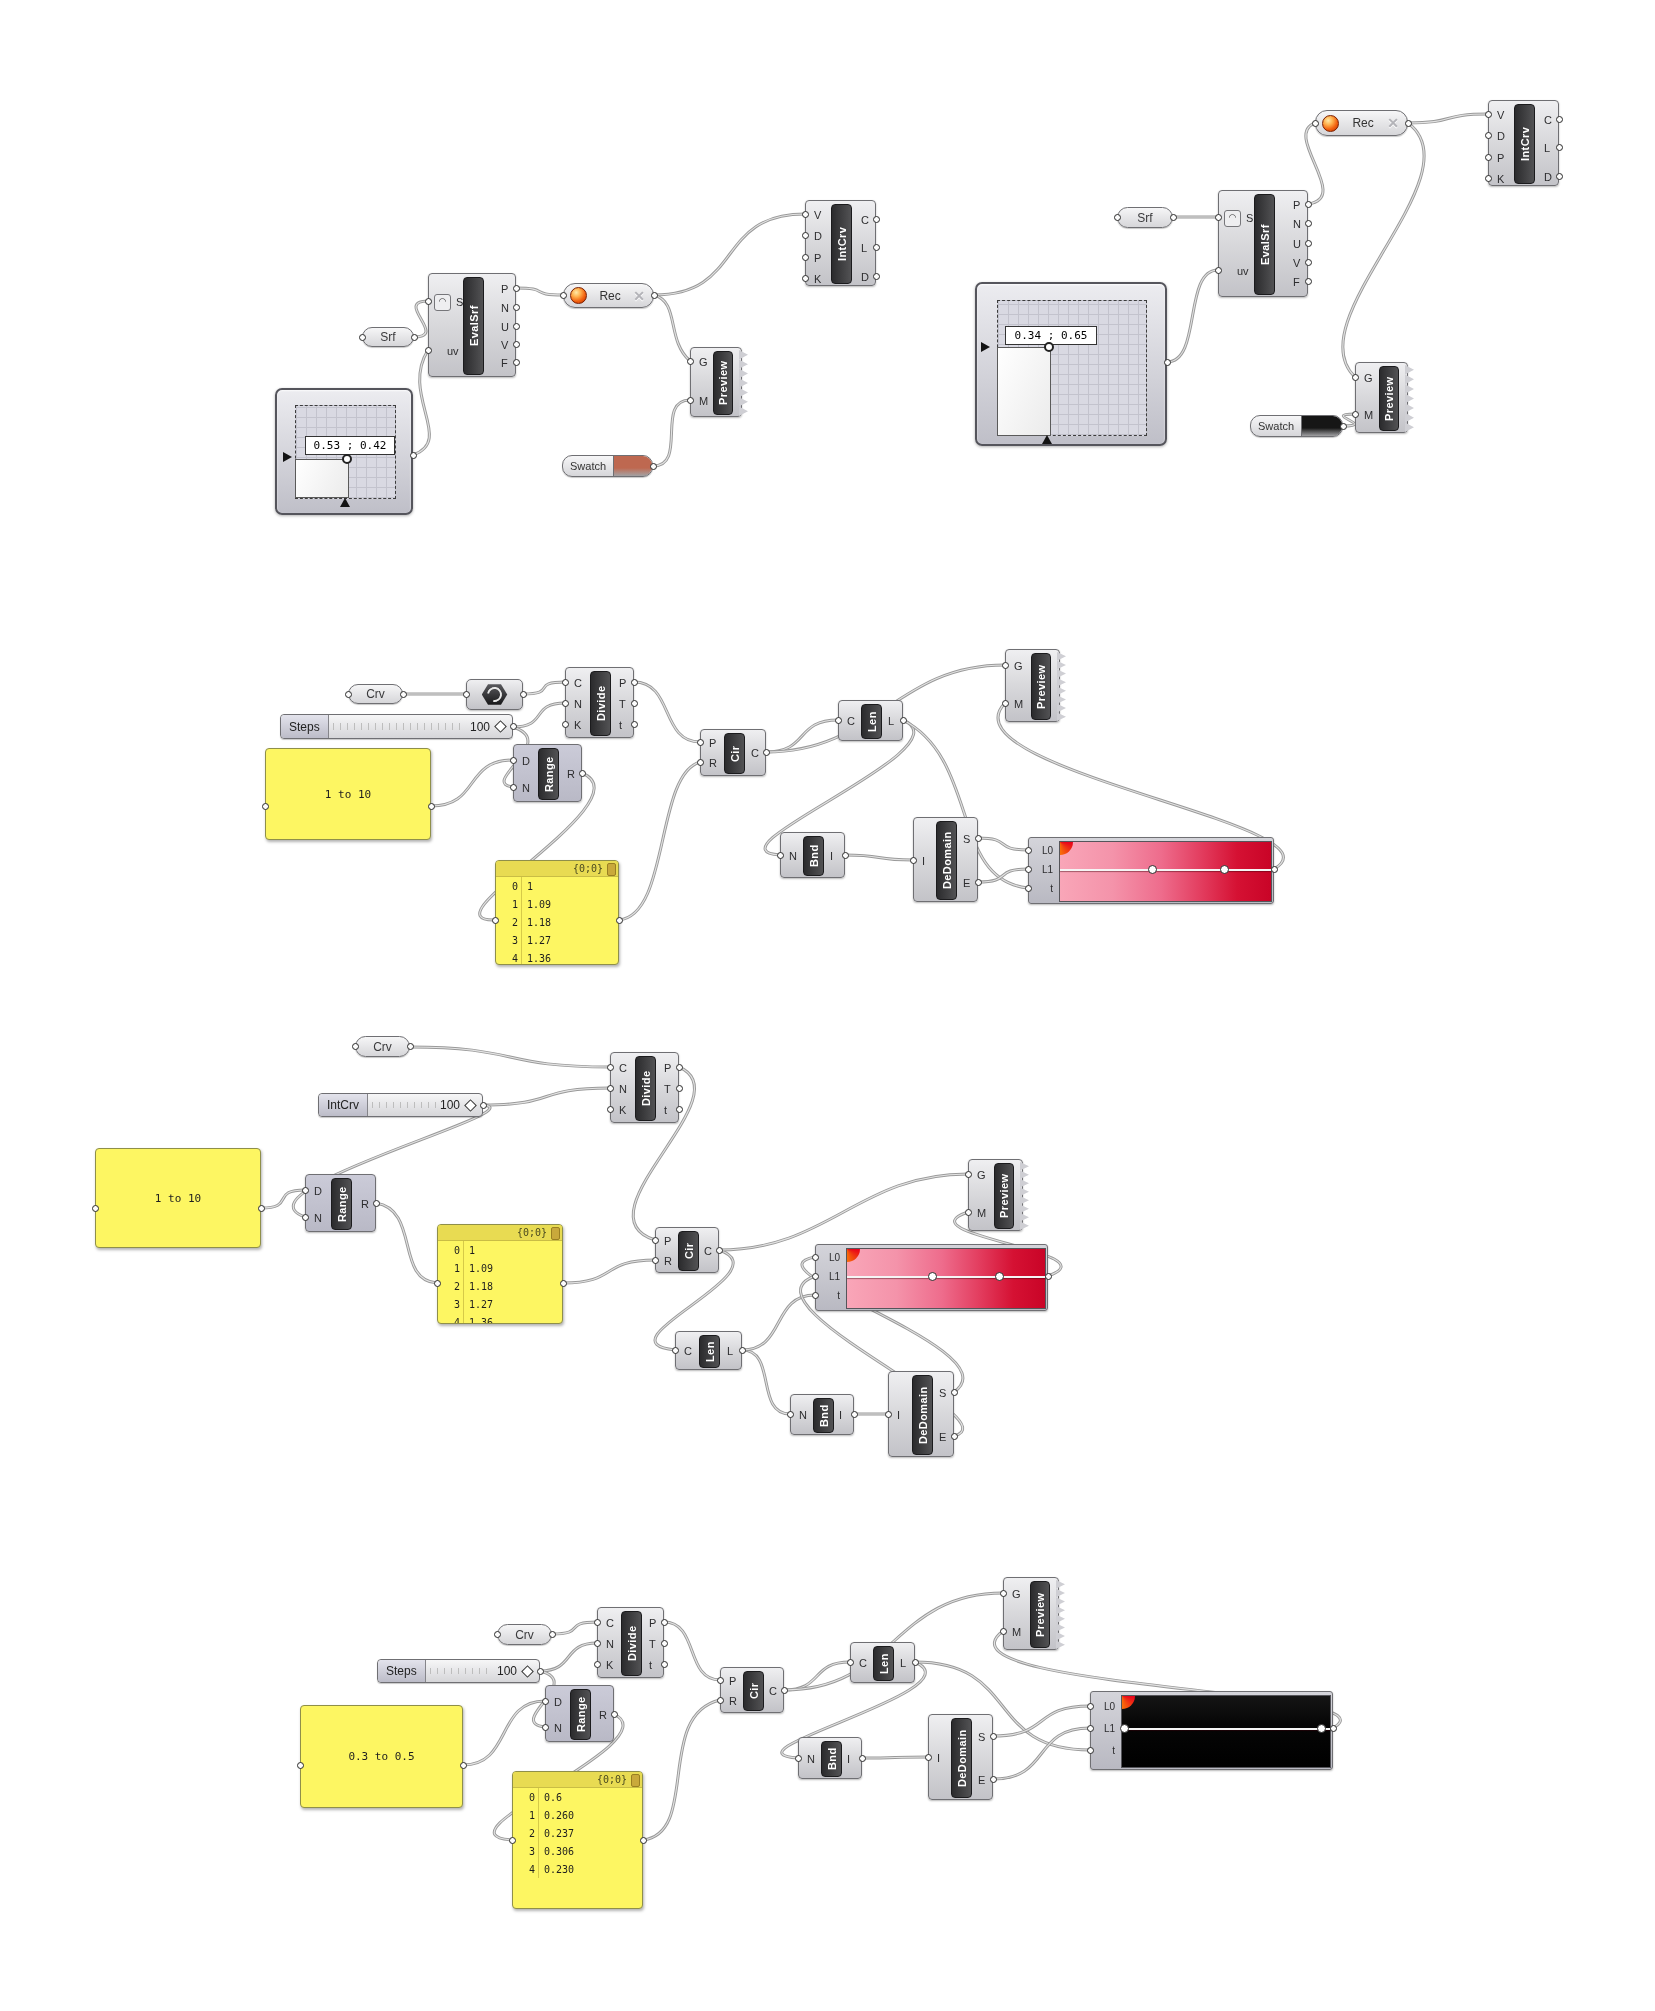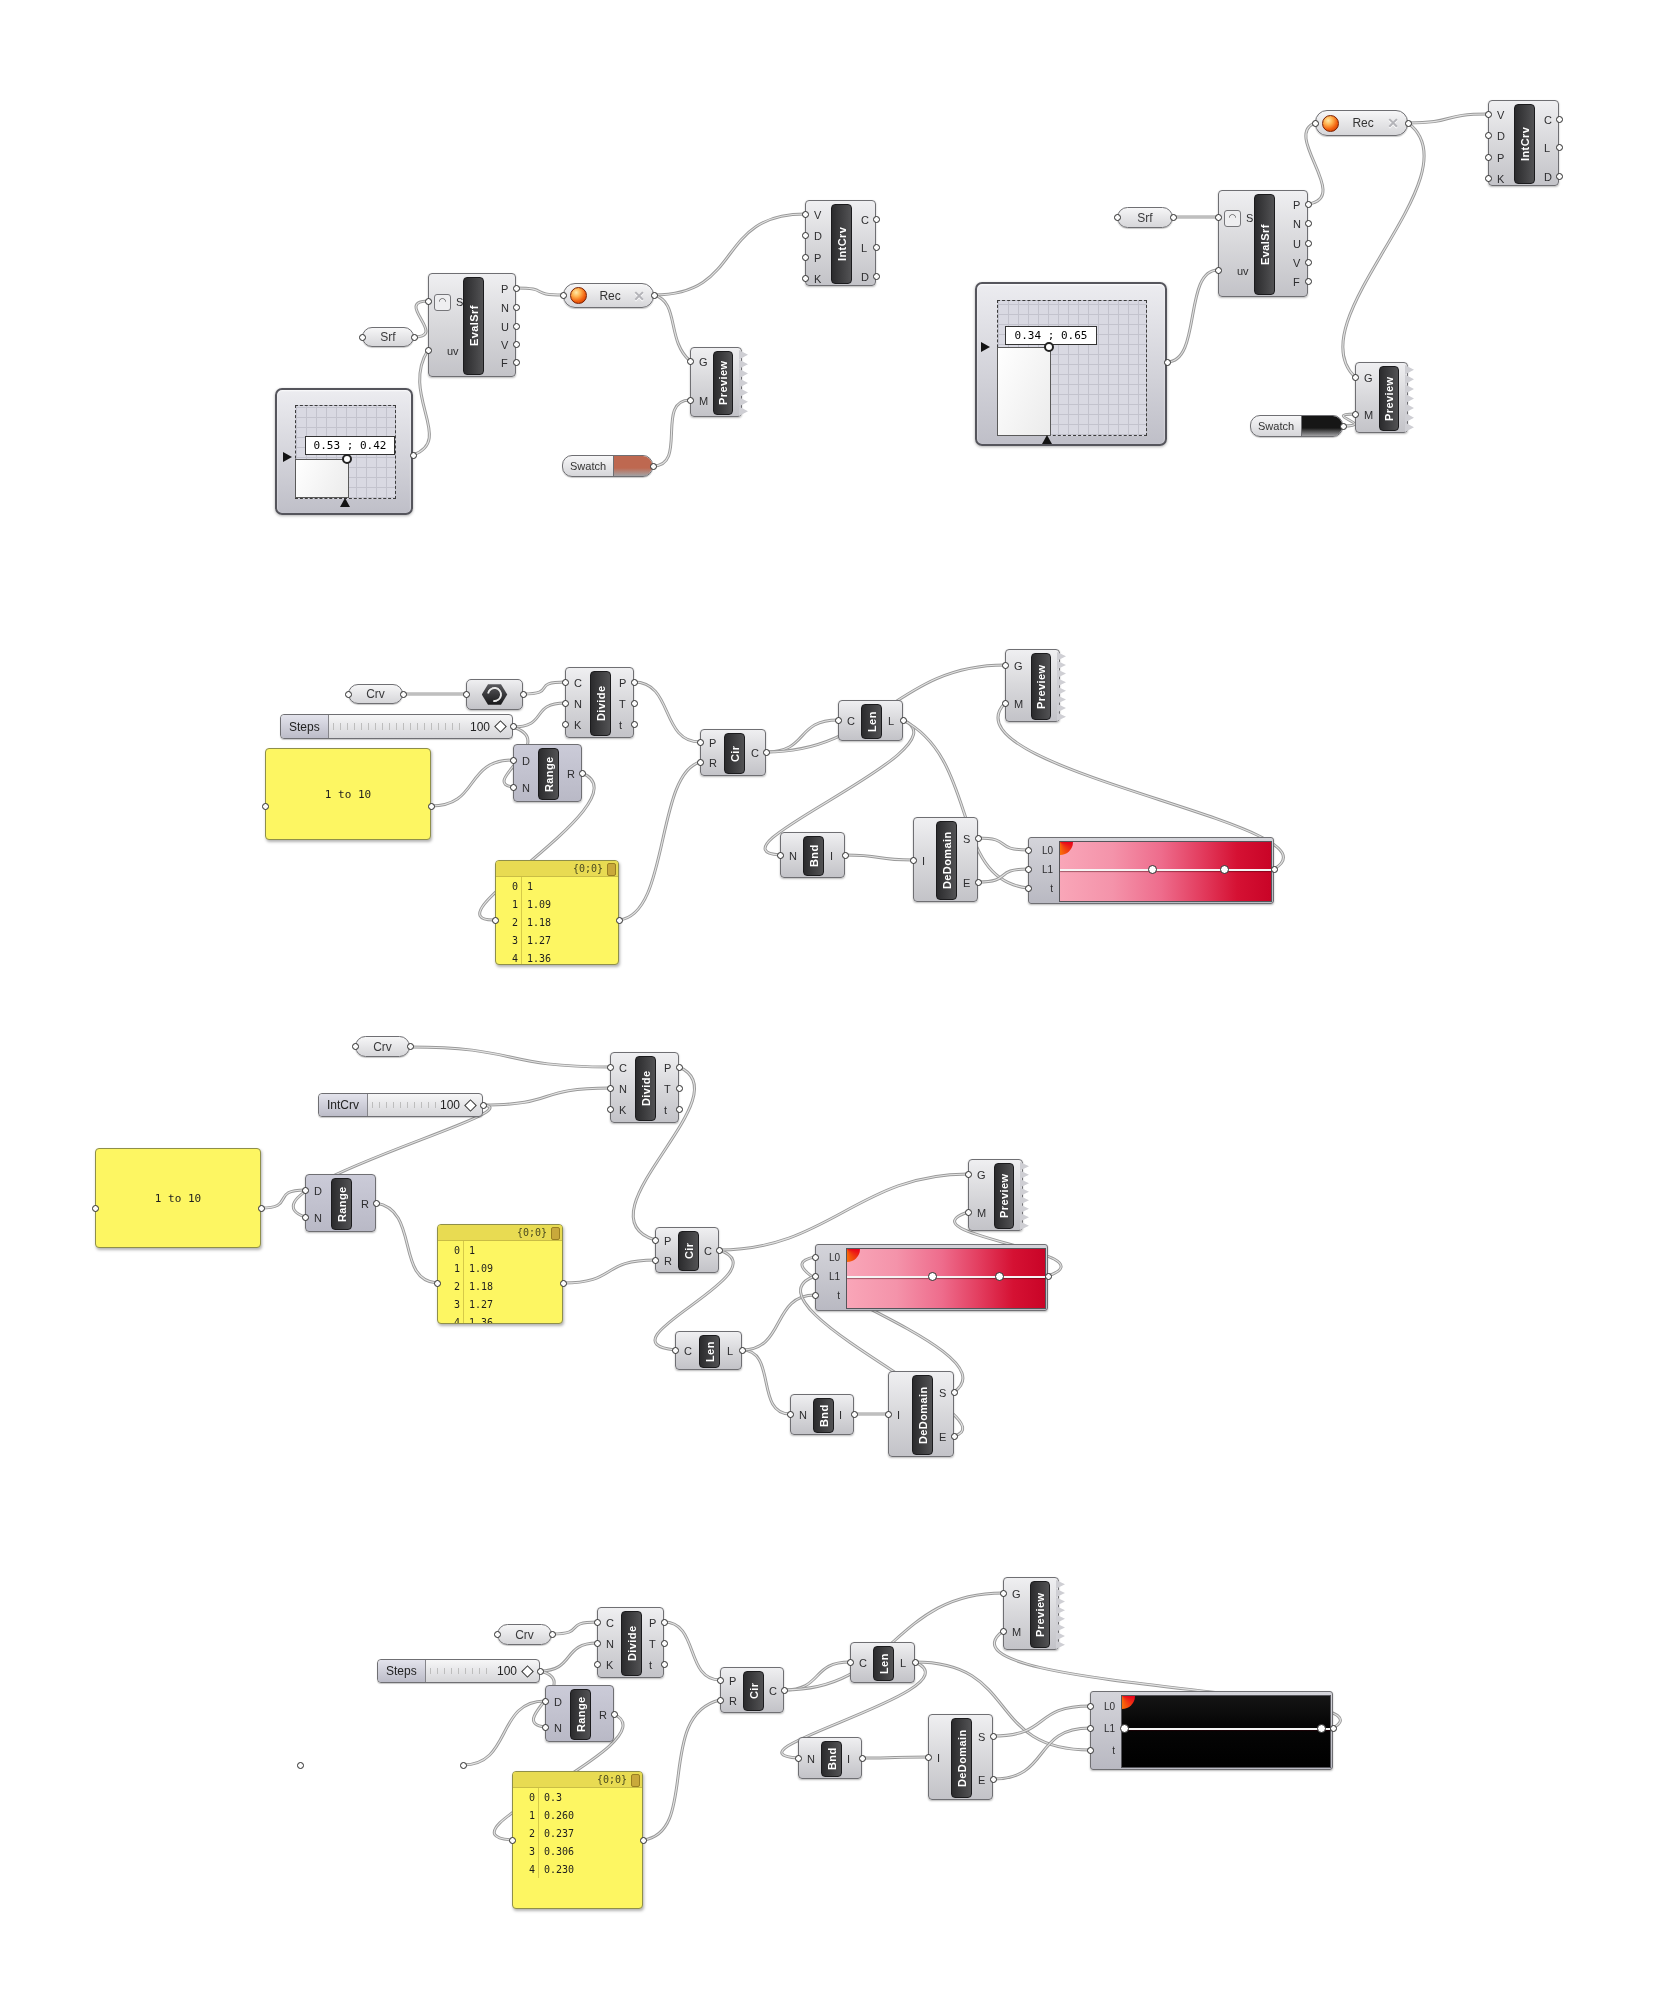--- a/index.html
+++ b/index.html
@@ -563,39 +563,42 @@
       <div class="plabel" style="left: 51px; top: 8px;">P</div>
       <div class="plabel" style="left: 51px; top: 29px;">T</div>
       <div class="plabel" style="left: 51px; top: 50px;">t</div>
     </div>
     <div class="port" style="left: 593.5px; top: 1618.5px;"></div>
     <div class="port" style="left: 593.5px; top: 1639.5px;"></div>
     <div class="port" style="left: 593.5px; top: 1660.5px;"></div>
     <div class="port" style="left: 660.5px; top: 1618.5px;"></div>
     <div class="port" style="left: 660.5px; top: 1639.5px;"></div>
     <div class="port" style="left: 660.5px; top: 1660.5px;"></div>
+    <div class="panel" style="left: 300px; top: 1705px; width: 163px; height: 103px; display: flex; align-items: center; justify-content: center; font-size: 11px;">
+      <div>0.3 to 0.5</div>
+    </div>
     <div class="port" style="left: 296.5px; top: 1761.5px;"></div>
     <div class="port" style="left: 459.5px; top: 1761.5px;"></div>
     <div class="comp" style="left: 545px; top: 1685px; width: 69px; height: 57px; background: linear-gradient(rgb(203, 203, 216) 0%, rgb(185, 185, 198) 100%);">
       <div class="namebar" style="left: 24px; top: 3px; width: 21px; height: 51px;">Range</div>
       <div class="plabel" style="left: 8px; top: 9px;">D</div>
       <div class="plabel" style="left: 8px; top: 35px;">N</div>
       <div class="plabel" style="left: 53px; top: 22px;">R</div>
     </div>
     <div class="port" style="left: 541.5px; top: 1697.5px;"></div>
     <div class="port" style="left: 541.5px; top: 1723.5px;"></div>
     <div class="port" style="left: 610.5px; top: 1710.5px;"></div>
     <div class="panel" style="left: 512px; top: 1771px; width: 131px; height: 138px; font-size: 10px;">
       <div style="position: relative; height: 15px; background: rgb(232, 219, 82); border-bottom: 1px solid rgb(201, 189, 69); display: flex; justify-content: flex-end; align-items: center; padding-right: 15px;">
         <div style="font-size: 10px; color: rgb(74, 74, 32);">{0;0}</div>
         <div style="position: absolute; right: 2px; top: 2px; width: 7px; height: 11px; background: rgb(201, 169, 59); border: 1px solid rgb(154, 127, 34); border-radius: 2px;"></div>
       </div>
       <div style="display: flex; height: 18px; align-items: center;">
         <div style="width: 22px; text-align: right; padding-right: 3px; border-right: 1px solid rgb(214, 202, 72); height: 100%; display: flex; align-items: center; justify-content: flex-end;">0</div>
-        <div style="padding-left: 5px;">0.3</div>
+        <div style="padding-left: 5px;">0.6</div>
       </div>
       <div style="display: flex; height: 18px; align-items: center;">
         <div style="width: 22px; text-align: right; padding-right: 3px; border-right: 1px solid rgb(214, 202, 72); height: 100%; display: flex; align-items: center; justify-content: flex-end;">1</div>
         <div style="padding-left: 5px;">0.260</div>
       </div>
       <div style="display: flex; height: 18px; align-items: center;">
         <div style="width: 22px; text-align: right; padding-right: 3px; border-right: 1px solid rgb(214, 202, 72); height: 100%; display: flex; align-items: center; justify-content: flex-end;">2</div>
         <div style="padding-left: 5px;">0.237</div>
       </div>
       <div style="display: flex; height: 18px; align-items: center;">

